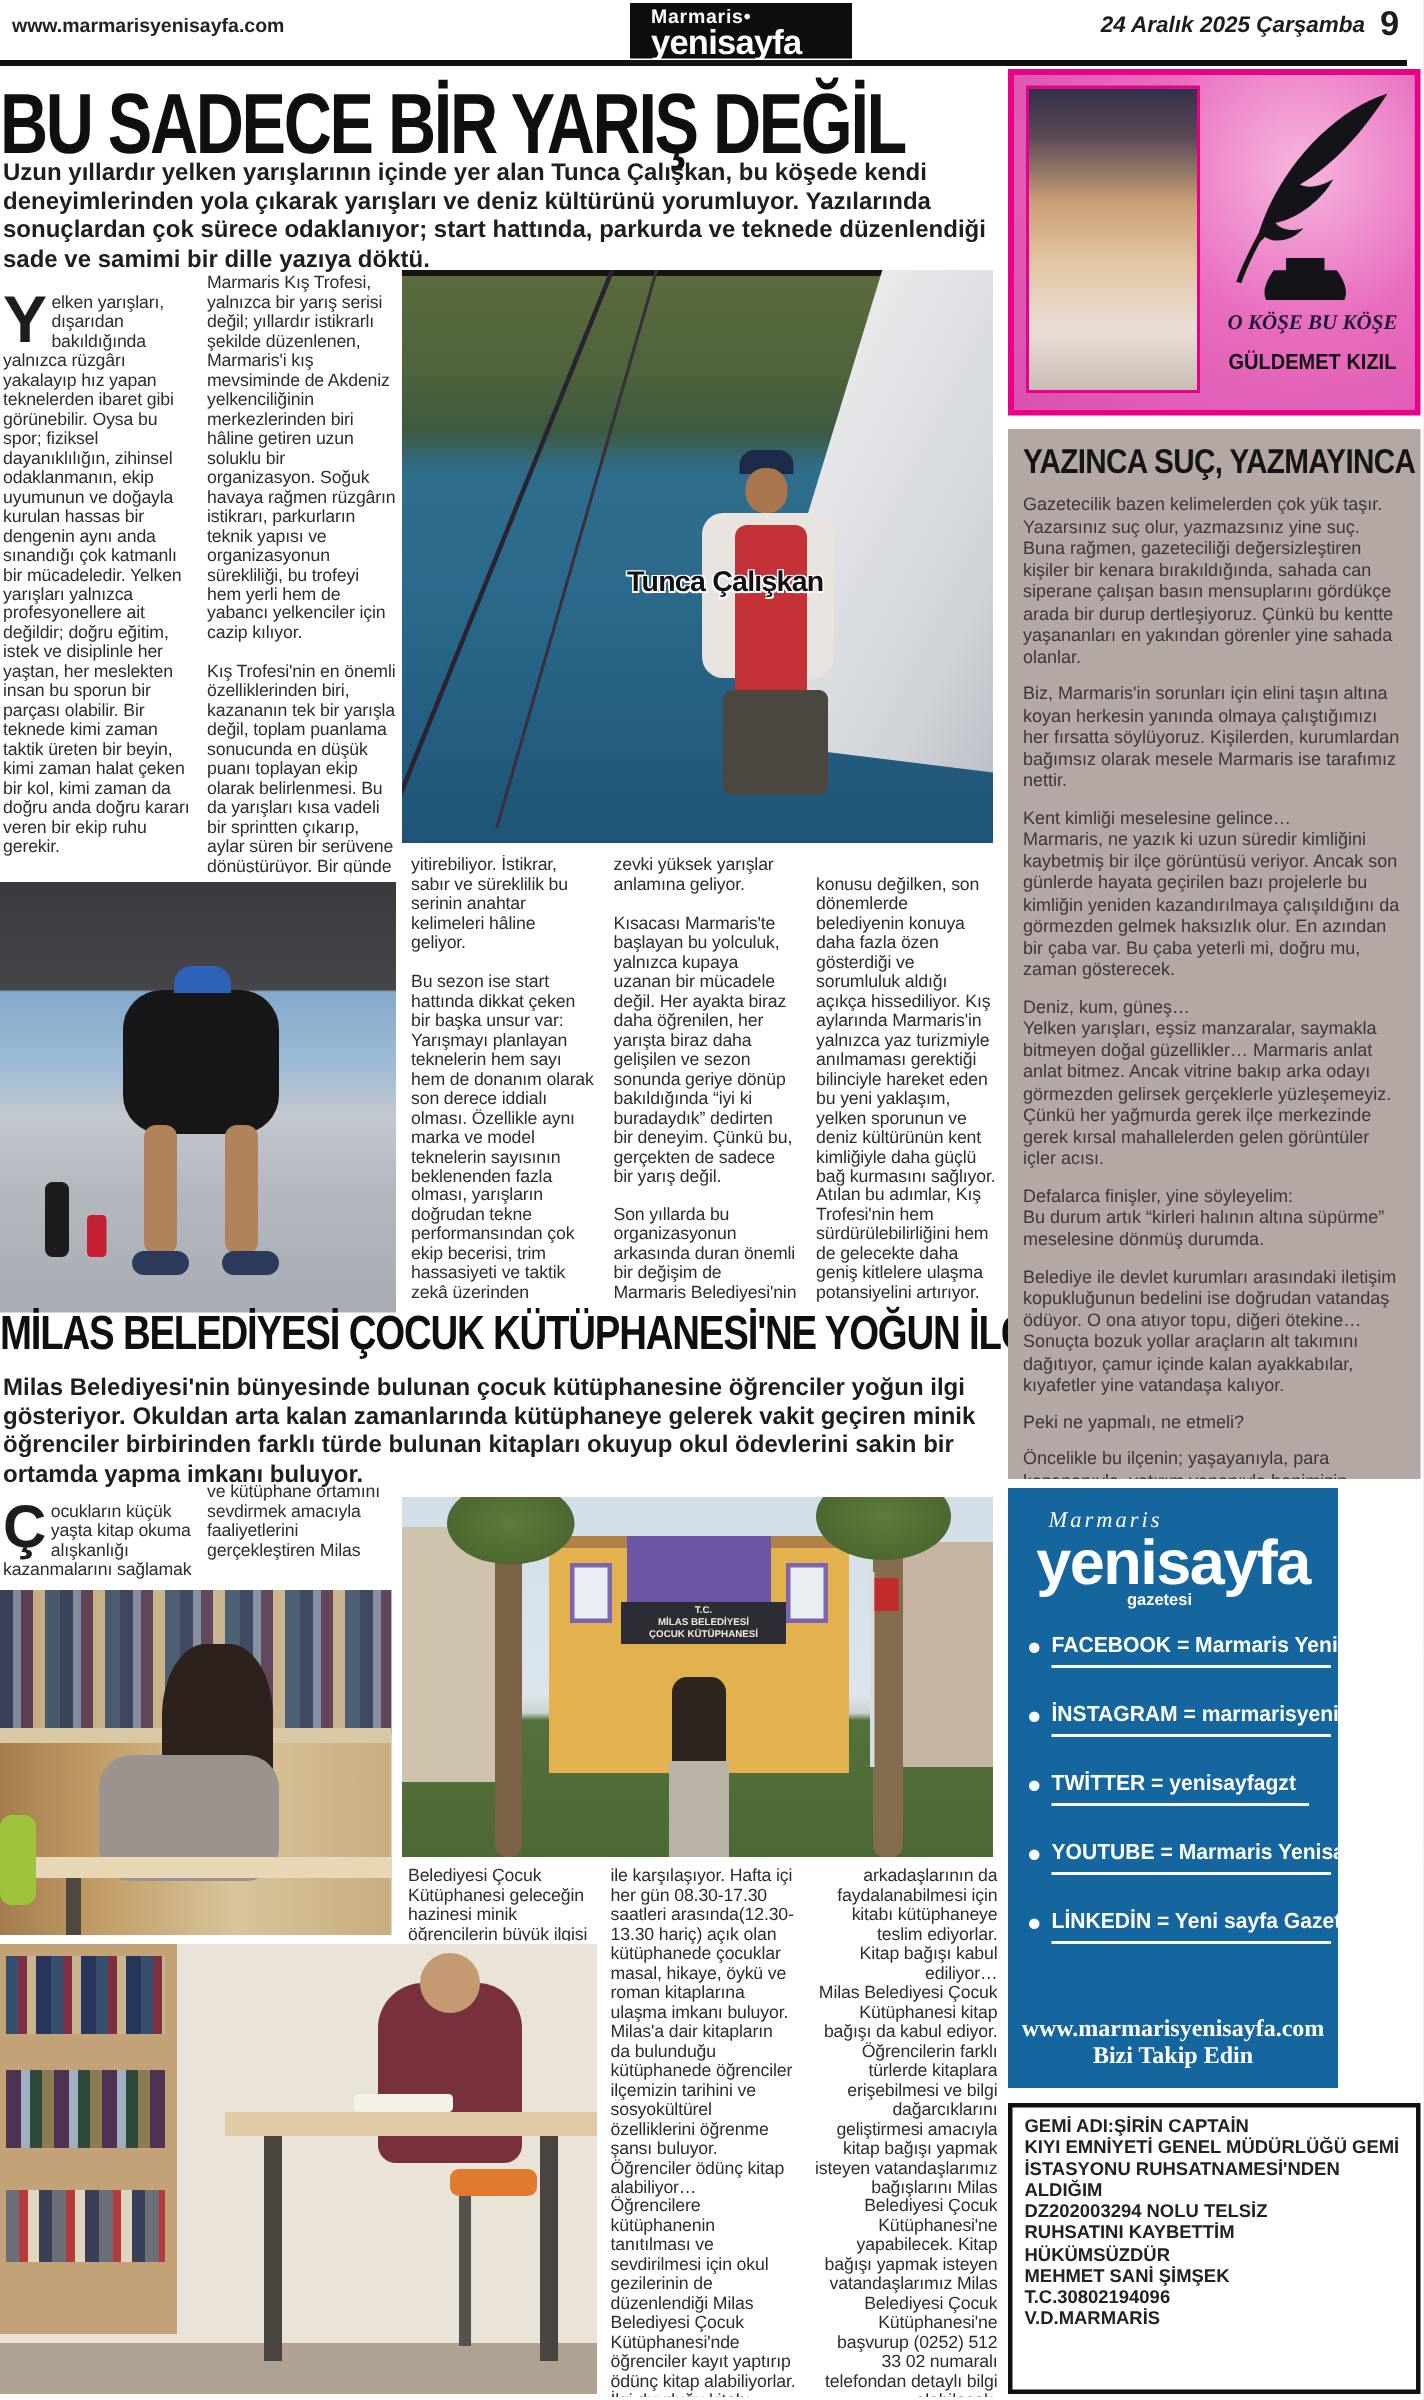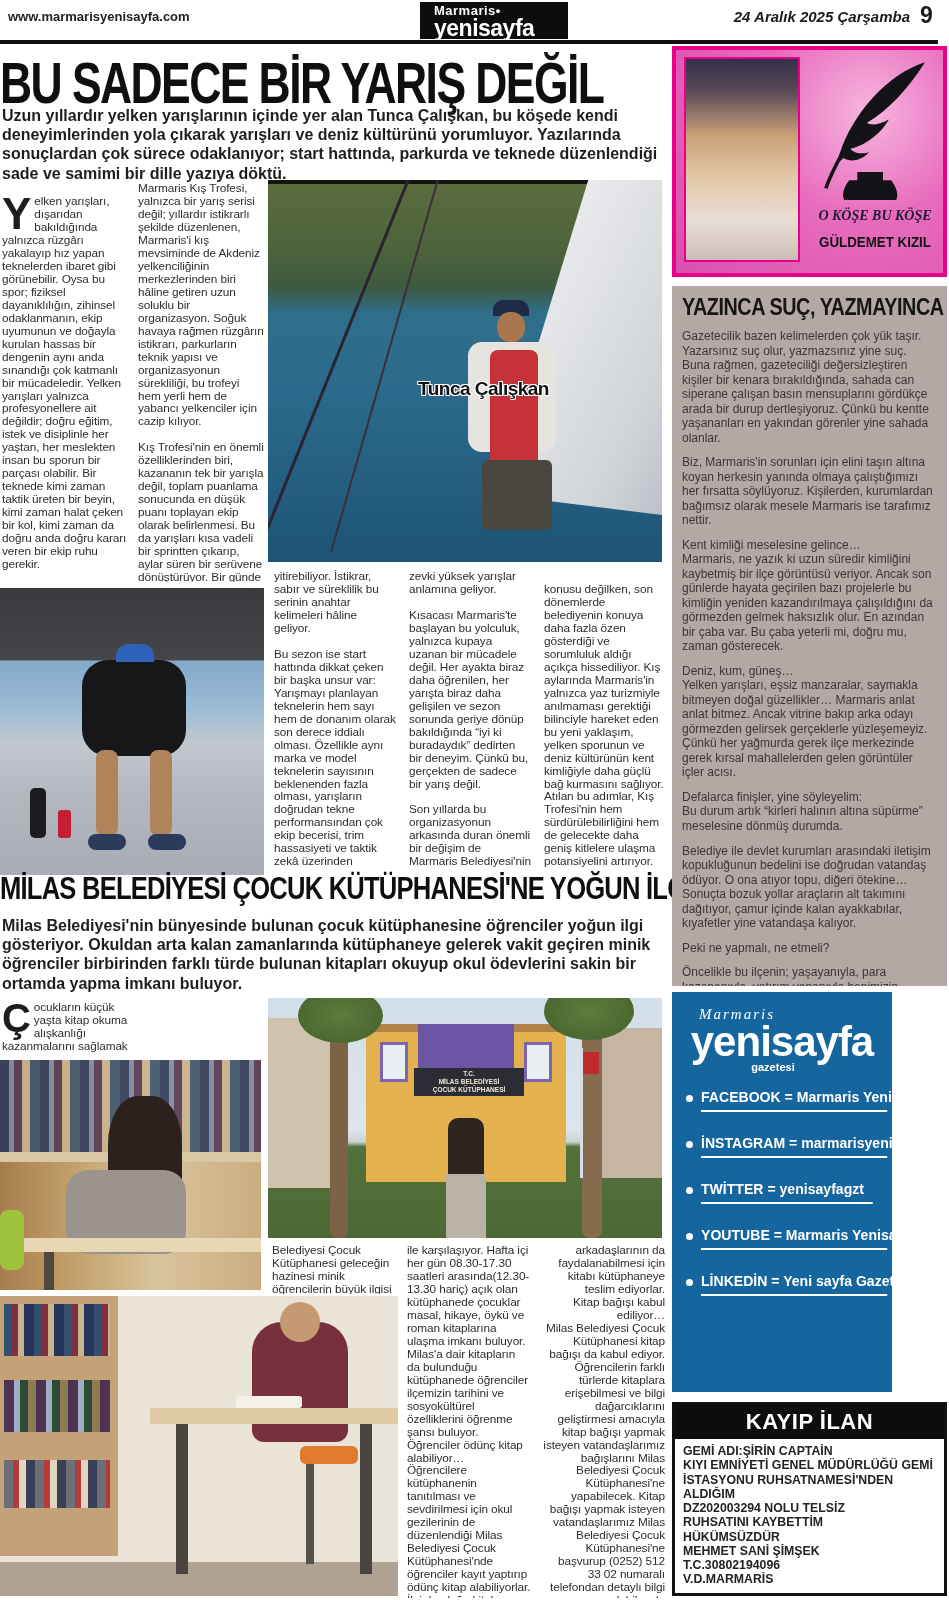--- a/index.html
+++ b/index.html
@@ -125,20 +125,21 @@
     <div class="shape" style="left:58px;top:222px;width:13px;height:28px;border-radius:3px;background:#c41f35;"></div>
     <div class="shape" style="left:30px;top:200px;width:16px;height:50px;border-radius:5px;background:#1c1c1e;"></div>
   </div>
 
   <div class="abs h2">MİLAS BELEDİYESİ ÇOCUK KÜTÜPHANESİ'NE YOĞUN İLGİ</div>
   <div class="abs lead" style="left:2px;top:916px;width:660px;">Milas Belediyesi'nin bünyesinde bulunan çocuk kütüphanesine öğrenciler yoğun ilgi gösteriyor. Okuldan arta kalan zamanlarında kütüphaneye gelerek vakit geçiren minik öğrenciler birbirinden farklı türde bulunan kitapları okuyup okul ödevlerini sakin bir ortamda yapma imkanı buluyor.</div>
 
   <div class="abs col" style="left:2px;top:988px;width:128px;height:76px;">
     <span class="dropcap" style="font-size:40px;">Ç</span><span>ocukların küçük yaşta kitap okuma alışkanlığı kazanmalarını sağlamak</span>
   </div>
+  <div class="abs col" style="left:138px;top:988px;width:126px;height:76px;">ve kütüphane ortamını sevdirmek amacıyla faaliyetlerini gerçekleştiren Milas</div>
 
   <div class="photo" style="left:268px;top:998px;width:394px;height:240px;background:linear-gradient(180deg,#d2dee8 0%,#dce5ec 55%,#c9d3cf 60%,#55713b 62%,#4c6834 100%);">
     <div class="shape" style="left:0;top:20px;width:80px;height:170px;background:#cfc3ae;"></div>
     <div class="shape" style="right:0;top:30px;width:70px;height:150px;background:#c7b5a4;"></div>
     <div class="shape" style="left:98px;top:26px;width:200px;height:150px;background:#e3b14e;border-top:8px solid #b2814a;"></div>
     <div class="shape" style="left:150px;top:26px;width:96px;height:70px;background:#6d55a5;"></div>
     <div class="sign" style="left:146px;top:70px;width:104px;">T.C.
 MİLAS BELEDİYESİ
 ÇOCUK KÜTÜPHANESİ</div>
     <div class="shape" style="left:180px;top:120px;width:36px;height:56px;border-radius:10px 10px 0 0;background:#2e2520;"></div>
@@ -233,24 +234,24 @@
       <span class="soc-label">TWİTTER = yenisayfagzt</span>
     </div>
     <div class="soc-item">
       <span class="soc-dot"></span>
       <span class="soc-label">YOUTUBE = Marmaris Yenisayfa gazetesi</span>
     </div>
     <div class="soc-item">
       <span class="soc-dot"></span>
       <span class="soc-label">LİNKEDİN = Yeni sayfa Gazetesi</span>
     </div>
+    <div class="soc-footer">www.marmarisyenisayfa.com  Bizi Takip Edin</div>
   </div>
 
   <div class="abs kayipbox">
-    <div class="kayip-title">KAYIP İLAN</div>
     <div class="kayip-body">GEMİ ADI:ŞİRİN CAPTAİN
 KIYI EMNİYETİ GENEL MÜDÜRLÜĞÜ GEMİ
 İSTASYONU RUHSATNAMESİ'NDEN
 ALDIĞIM
 DZ202003294 NOLU TELSİZ
 RUHSATINI KAYBETTİM
 HÜKÜMSÜZDÜR
 MEHMET SANİ ŞİMŞEK
 T.C.30802194096
 V.D.MARMARİS</div>

